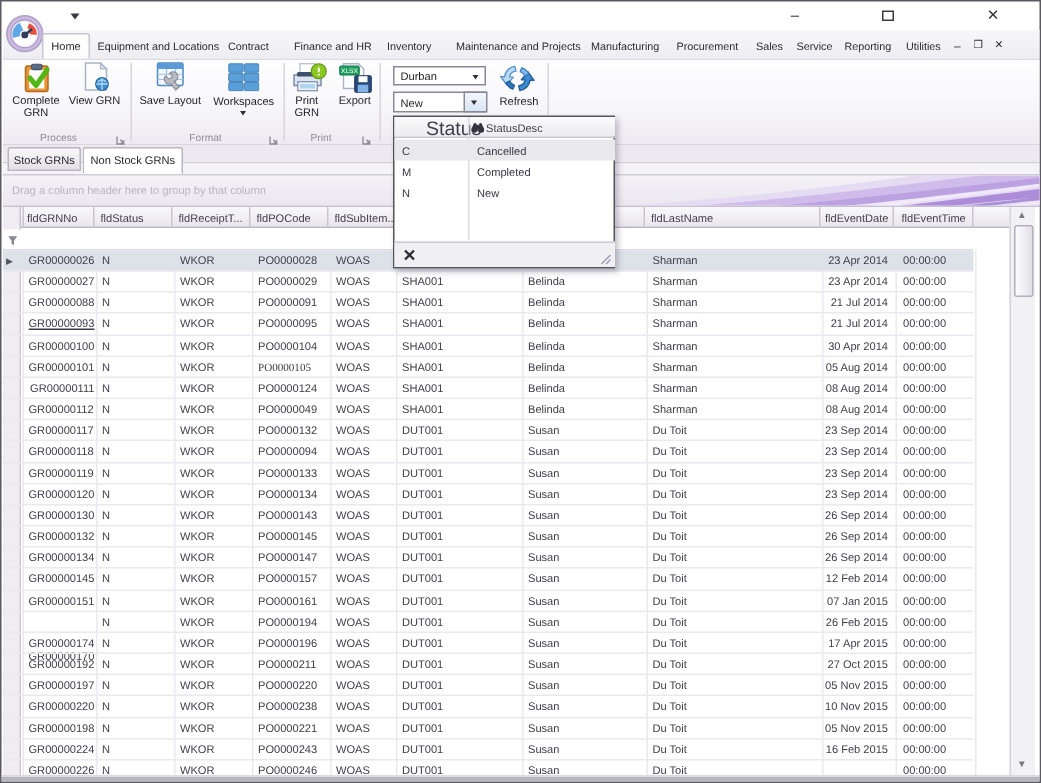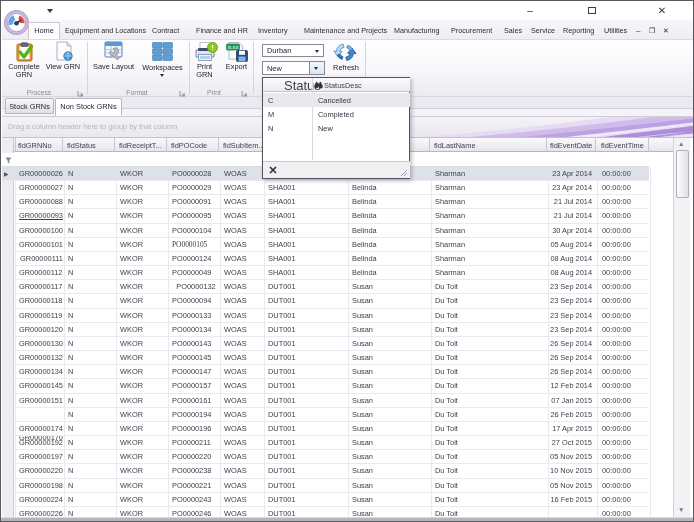--- a/index.html
+++ b/index.html
@@ -373,21 +373,21 @@
         <div class="c" style="left:266px;width:80px;">SHA001</div>
         <div class="c" style="left:350px;width:79px;">Belinda</div>
         <div class="c" style="left:433px;width:113px;">Sharman</div>
         <div class="c" style="left:546px;width:44px;text-align:right;">08 Aug 2014</div>
         <div class="c" style="left:600px;width:48px;">00:00:00</div>
       </div>
 <div class="row" style="top:142.28px;">
         <div class="c" style="left:17px;width:45px;">GR00000117</div>
         <div class="c" style="left:66px;width:48px;">N</div>
         <div class="c" style="left:118px;width:48px;">WKOR</div>
-        <div class="c" style="left:170px;width:48px;text-align:center;">PO0000132</div>
+        <div class="c" style="left:170px;width:48px;">PO0000132</div>
         <div class="c" style="left:222px;width:40px;">WOAS</div>
         <div class="c" style="left:266px;width:80px;">DUT001</div>
         <div class="c" style="left:350px;width:79px;">Susan</div>
         <div class="c" style="left:433px;width:113px;">Du Toit</div>
         <div class="c" style="left:546px;width:44px;text-align:right;">23 Sep 2014</div>
         <div class="c" style="left:600px;width:48px;">00:00:00</div>
       </div>
 <div class="row" style="top:156.44px;">
         <div class="c" style="left:17px;width:45px;">GR00000118</div>
         <div class="c" style="left:66px;width:48px;">N</div>

